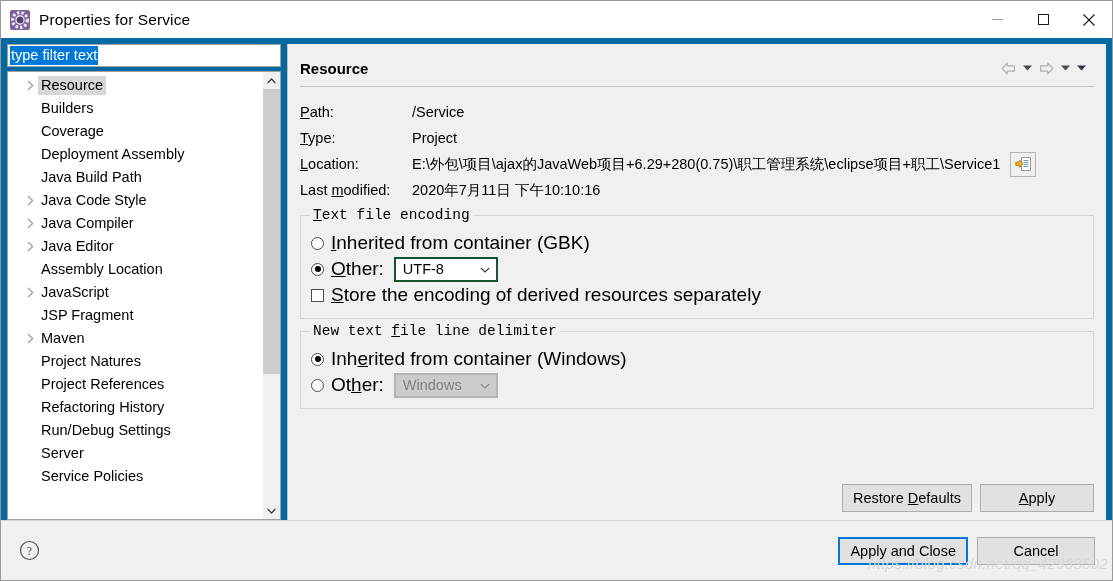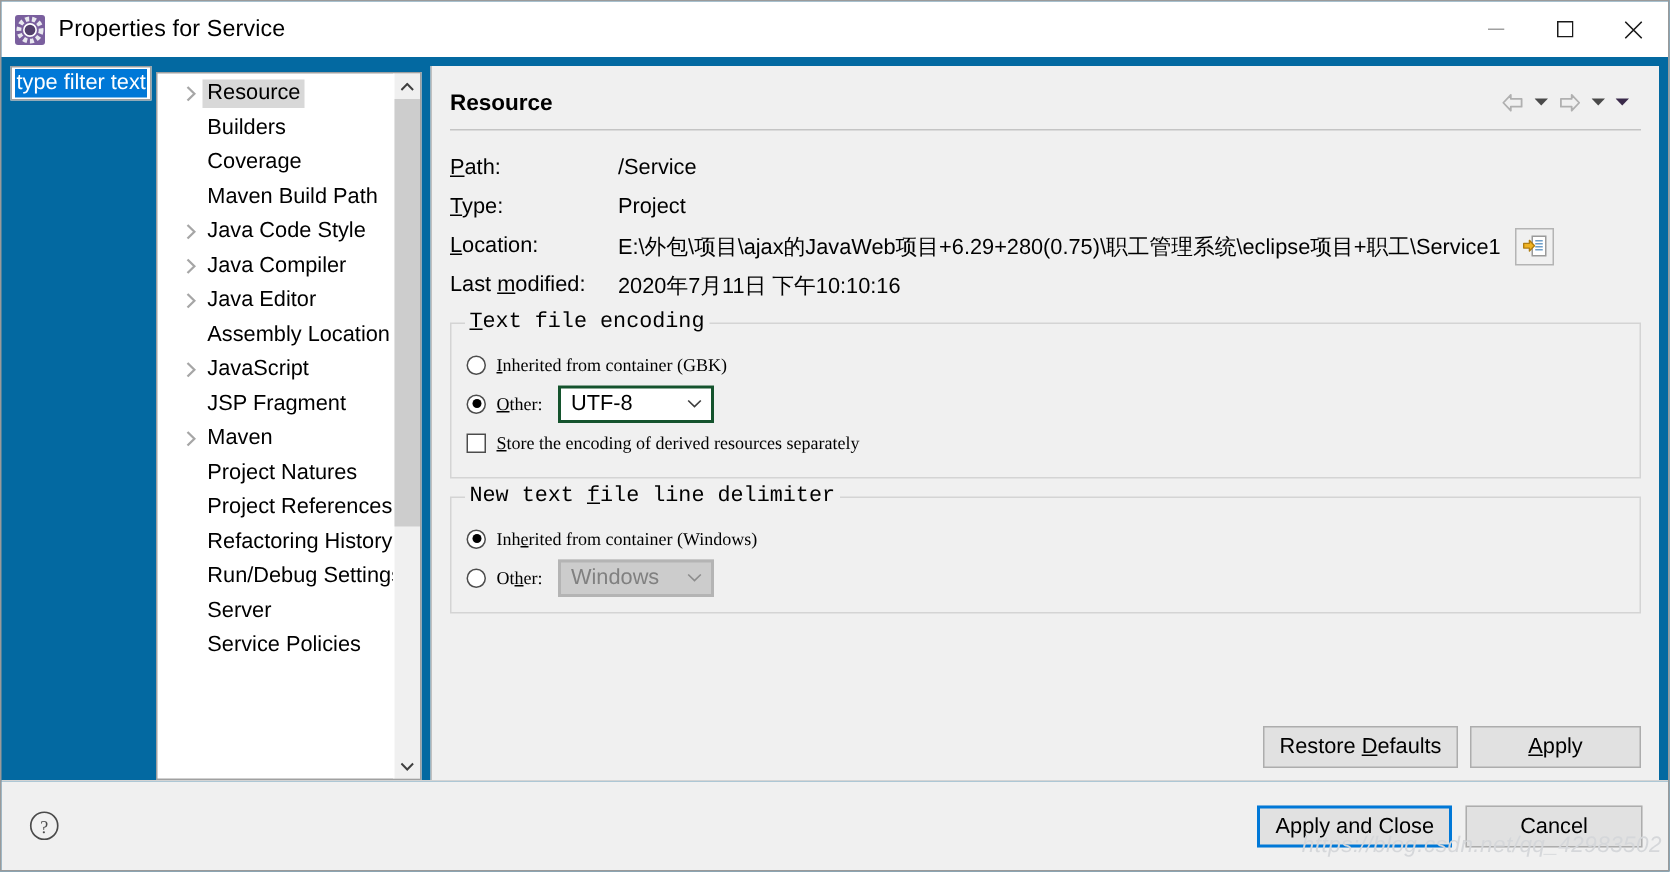--- a/index.html
+++ b/index.html
@@ -77,21 +77,21 @@
     display: flex;
     position: relative;
     padding: 0;
   }
 
   
   .left-pane {
     width: 283px;
     min-width: 283px;
     display: flex;
-    flex-direction: row;
+    flex-direction: column;
     padding: 6px 0 0 6px;
     box-sizing: border-box;
   }
   .filter-box {
     height: 23px;
     box-sizing: border-box;
     border: 1px solid #a0a0a0;
     background: #ffffff;
     display: flex;
     align-items: center;
@@ -309,21 +309,21 @@
   }
   .checkbox {
     width: 13px;
     height: 13px;
     min-width: 13px;
     border: 1px solid #4c4c4c;
     background: #ffffff;
     margin-right: 7px;
     box-sizing: border-box;
   }
-  .opt-label { font-size: 12px; font-family: Liberation Serif, serif; }
+  .opt-label { font-size: 19px; }
   .combo {
     height: 25px;
     min-width: 104px;
     border: 2px solid #14532d;
     background: #ffffff;
     margin-left: 10px;
     display: flex;
     align-items: center;
     justify-content: space-between;
     padding: 0 6px 0 7px;
@@ -460,21 +460,25 @@
             <div class="tree-item">
               <span class="arrow"></span>
               <span class="label">Builders</span>
             </div>
             <div class="tree-item">
               <span class="arrow"></span>
               <span class="label">Coverage</span>
             </div>
             <div class="tree-item">
               <span class="arrow"></span>
-              <span class="label">Maven Build Path</span>
+              <span class="label">Deployment Assembly</span>
+            </div>
+            <div class="tree-item">
+              <span class="arrow"></span>
+              <span class="label">Java Build Path</span>
             </div>
             <div class="tree-item">
               <span class="arrow">
                 <svg width="7" height="11" viewBox="0 0 7 11">
                   <path d="M1 1 L5.6 5.5 L1 10" fill="none" stroke="#a6a6a6" stroke-width="1.5"></path>
                 </svg>
               </span>
               <span class="label">Java Code Style</span>
             </div>
             <div class="tree-item">

